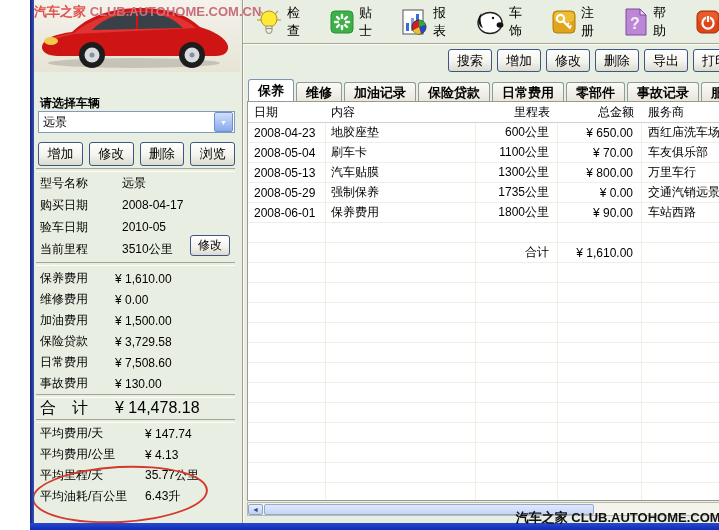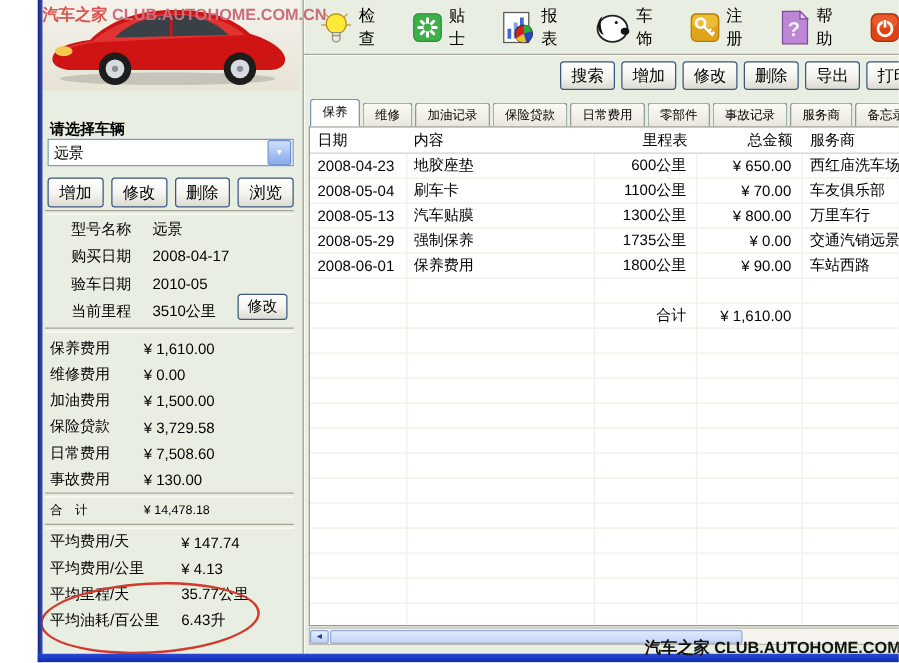--- a/index.html
+++ b/index.html
@@ -18,46 +18,46 @@
   .combo-val{flex:1;padding-left:4px;font-size:12px;}
   .combo-btn{width:17px;height:18px;margin-right:1px;background:linear-gradient(#cfe0fc,#88a9ea);border:1px solid #6f8fd0;border-radius:2px;color:#fff;font-size:7px;display:flex;align-items:center;justify-content:center;}
   .left-btns{position:absolute;left:8px;top:142px;width:197px;display:flex;gap:6px;}
   .lb-btn{flex:1;height:24px;}
   .xp-btn{background:linear-gradient(#ffffff,#f4f3ed 55%,#dcdbd0);border:1px solid #3d5684;border-radius:3px;
           font-size:13px;font-family:inherit;color:#000;padding:0;cursor:pointer;}
   .sep{position:absolute;left:6px;width:199px;height:2px;border-top:1px solid #a5a596;border-bottom:1px solid #fdfdf8;}
   .lp-row{display:flex;align-items:center;font-size:12px;}
   #infoRows{position:absolute;left:10px;top:172px;width:196px;}
   #infoRows .lp-row{height:22px;}
-  #infoRows .lp-lbl{width:82px;text-align:center;}
+  #infoRows .lp-lbl{width:82px;}
   #costRows{position:absolute;left:10px;top:268px;width:196px;}
   #costRows .lp-row{height:21px;}
   #costRows .lp-lbl{width:75px;}
-  .total-lp{position:absolute;left:10px;top:398px;height:20px;display:flex;align-items:center;font-size:10px;}
+  .total-lp{position:absolute;left:10px;top:398px;height:20px;display:flex;align-items:center;font-size:16px;}
   .total-lp .lp-lbl{width:75px;}
   #avgRows{position:absolute;left:10px;top:423px;width:200px;}
   #avgRows .lp-row{height:21px;}
   #avgRows .lp-lbl{width:105px;}
   .modify-btn{position:absolute;left:160px;top:235px;width:40px;height:21px;font-size:12px;}
   .red-ellipse{position:absolute;left:2px;top:466px;width:172px;height:53px;border:2px solid #d23a2e;border-radius:50%;transform:rotate(-3deg);z-index:5;pointer-events:none;}
   
   .v-div{position:absolute;left:212px;top:0;width:1px;height:523px;background:#9c9c90;box-shadow:1px 0 0 #fbfbf4;}
   .h-div{position:absolute;left:213px;top:43px;width:501px;height:1px;background:#a6a699;box-shadow:0 1px 0 #fbfbf4;}
   
   .toolbar{position:absolute;left:216px;top:0;width:494px;height:43px;display:flex;align-items:center;justify-content:space-between;padding:0 12px 0 10px;box-sizing:border-box;gap:30px;}
   .tb-item{display:flex;align-items:center;gap:5px;cursor:pointer;}
   .tb-lb{font-size:13px;}
   .tb-ic{display:flex;align-items:center;}
   
   .action-row{position:absolute;left:418px;top:49px;display:flex;gap:5px;align-items:flex-end;}
   .act-btn{width:44px;height:23px;}
   
   .tabs{position:absolute;left:218px;top:79px;height:22px;display:flex;align-items:flex-end;gap:2px;z-index:2;}
-  .tab{height:19px;line-height:19px;padding:0 9px;font-size:10px;white-space:nowrap;background:linear-gradient(#fbfaf6,#e9e7dc);
-       border:1px solid #8e9a9b;border-bottom:none;border-radius:3px 3px 0 0;cursor:pointer;box-sizing:border-box;}
+  .tab{height:19px;line-height:19px;padding:0 9px;font-size:13px;white-space:nowrap;background:linear-gradient(#fbfaf6,#e9e7dc);
+       border:1px solid #8e9a9b;border-bottom:none;border-radius:3px 3px 0 0;cursor:pointer;box-sizing:border-box;font-weight:bold;}
   .tab.active{height:22px;line-height:22px;background:#fff;position:relative;z-index:3;border-color:#7a96b0;}
   
   .table{position:absolute;left:217px;top:101px;width:497px;height:400px;background:#fff;border:1px solid #9a9a8f;border-right:none;box-sizing:border-box;overflow:hidden;}
   .thead{display:flex;height:20px;border-bottom:1px solid #d2d2c6;}
   .th,.td{font-size:12px;display:flex;align-items:center;box-sizing:border-box;white-space:nowrap;overflow:hidden;}
   .th{border-right:1px solid #ececе2;}
   .tr{display:flex;height:19px;border-bottom:1px solid #efefe6;}
   .td{border-right:1px solid #efefe6;}
   .c0{width:78px;padding-left:6px;}
   .c1{width:150px;padding-left:5px;}

